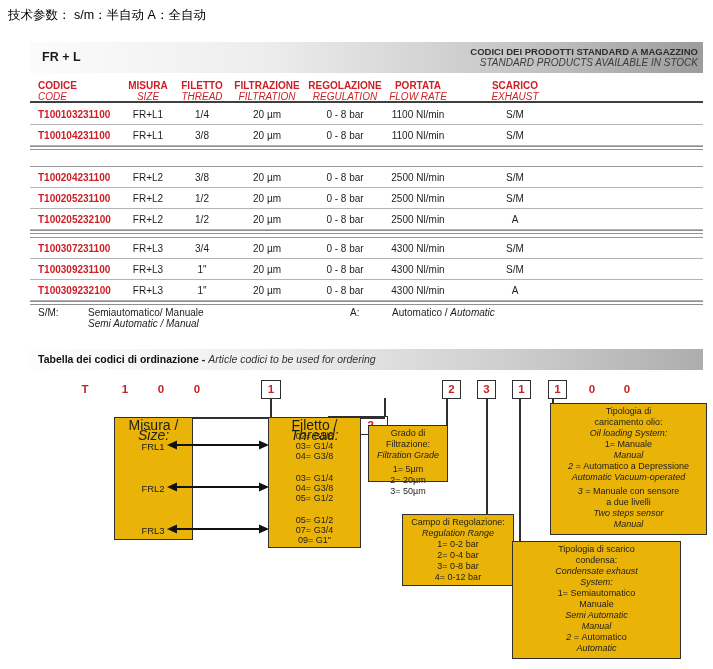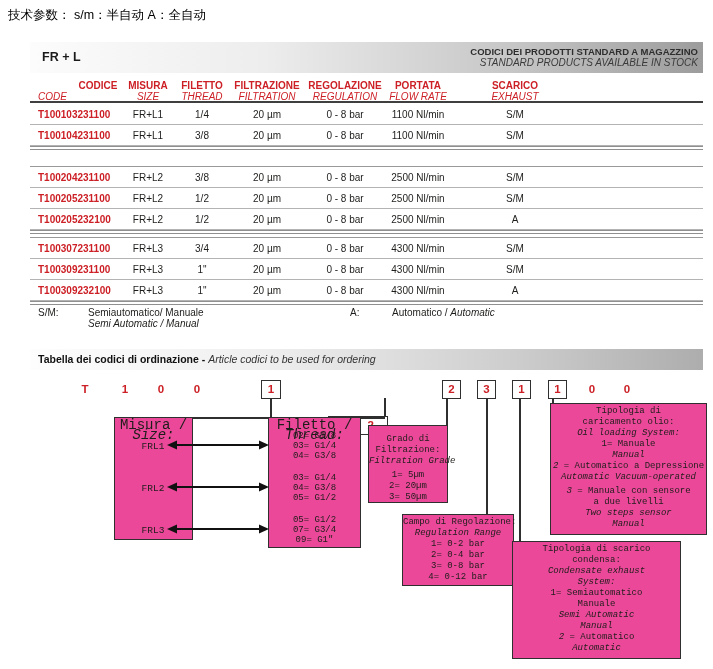--- a/index.html
+++ b/index.html
@@ -24,21 +24,21 @@
   .table-wrap { left:30px; top:80px; width:673px; height:228px; }
   .c0{left:8px;width:120px;text-align:left;}
   .c1{left:82px;width:72px;text-align:center;}
   .c2{left:140px;width:64px;text-align:center;}
   .c3{left:203px;width:68px;text-align:center;}
   .c4{left:277px;width:76px;text-align:center;}
   .c5{left:346px;width:84px;text-align:center;}
   .c6{left:450px;width:70px;text-align:center;}
   .thead { position:absolute; left:0; top:0; width:100%; height:23px; border-bottom:2px solid #3f3f3f; }
   .hcell { position:absolute; top:0; }
-  .hcell .hit { font-size:10px; font-weight:bold; color:var(--red,#cc2026); line-height:11px;text-align:center; }
+  .hcell .hit { font-size:10px; font-weight:bold; color:var(--red,#cc2026); line-height:11px; }
   .hcell .hen { font-size:10px; font-style:italic; color:var(--red,#cc2026); line-height:11px; }
   .tgroup { position:absolute; left:0; width:100%; border-top:1px solid #999; }
   .tg0 { top:24px; border-top:none; }
   .tg1 { top:86px; }
   .tg2 { top:157px; }
   .trow { position:relative; height:21px; border-bottom:1px solid #b3b3b3; }
   .trow:last-of-type { border-bottom:none; }
   .dblline { height:4px; border-top:1px solid #8f8f8f; border-bottom:1px solid #8f8f8f; }
   .tcell { position:absolute; top:0; line-height:21px; font-size:10px; color:#1d1d1b; white-space:nowrap; }
   .tcell.c0 { font-weight:bold; color:var(--red,#cc2026); }
@@ -61,30 +61,30 @@
   .code-row { left:0; top:380px; width:713px; height:19px; }
   .cslot { position:absolute; top:0; height:19px; line-height:19px; text-align:center;
     font-size:11.5px; font-weight:bold; color:var(--red,#cc2026); }
   .cslot.boxed { border:1.5px solid #2f2f2f; line-height:16px; background:#fff; }
   .cslot.wide { word-spacing:16px;margin-top:36px; }
 
   
   .cline { position:absolute; background:#2f2f2f; }
 
   
-  .dbox { position:absolute; border:1.5px solid #2f2f2f; background:#ec4899; font-size:9px;
-    color:#1d1d1b; text-align:center;font-family:Liberation Mono, monospace; }
+  .dbox { position:absolute; border:1.5px solid #2f2f2f; background:#eab308; font-size:9px;
+    color:#1d1d1b; text-align:center; }
   .box-title { padding-top:2px; height:11px; line-height:10px; font-size:14px; }
   .size-box { left:114px; top:417px; width:79px; height:123px; }
   .szitem { position:absolute; left:16px; width:44px; text-align:center; font-size:9.5px; }
   .thread-box { left:268px; top:417px; width:93px; height:131px; }
   .tb-group { margin-top:12px; }
   .tb-group:first-of-type { margin-top:2px; }
   .tb-line { line-height:10px; font-size:9px; white-space:nowrap; }
-  .filtration-box { left:368px; top:425px; width:80px; height:78px; padding-top:8px; }
+  .filtration-box { left:368px; top:425px; width:80px; height:57px; padding-top:2px; }
   .regulation-box { left:378px; top:514px; width:112px; height:72px; padding-top:2px;margin-left:24px; }
   .oil-box { left:550px; top:403px; width:157px; height:132px; padding-top:2px; }
   .exhaust-box { left:512px; top:541px; width:169px; height:118px; padding-top:2px; }
   .bline { line-height:11px; white-space:nowrap; }
   .bline.gap { margin-top:3px; }
 
   svg.arrows { position:absolute; left:0; top:0; pointer-events:none; }
 </style>
 </head>
 <body>

